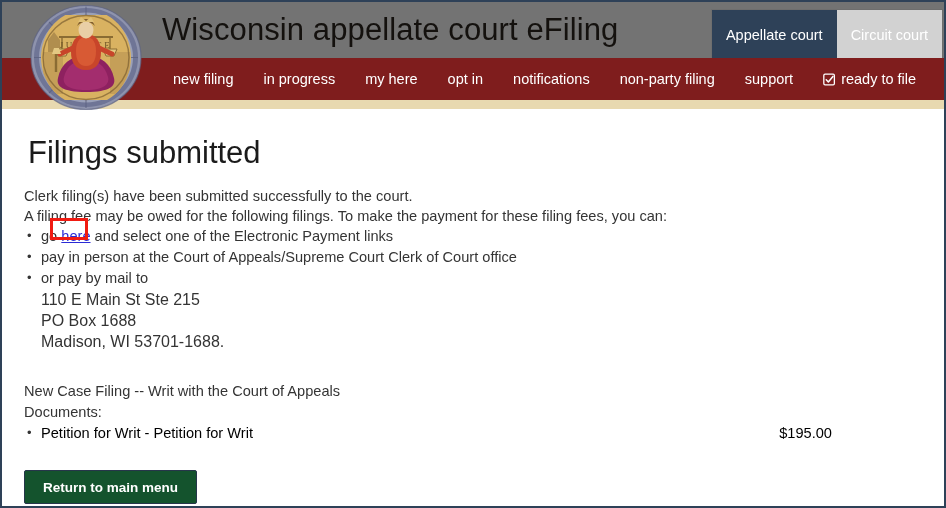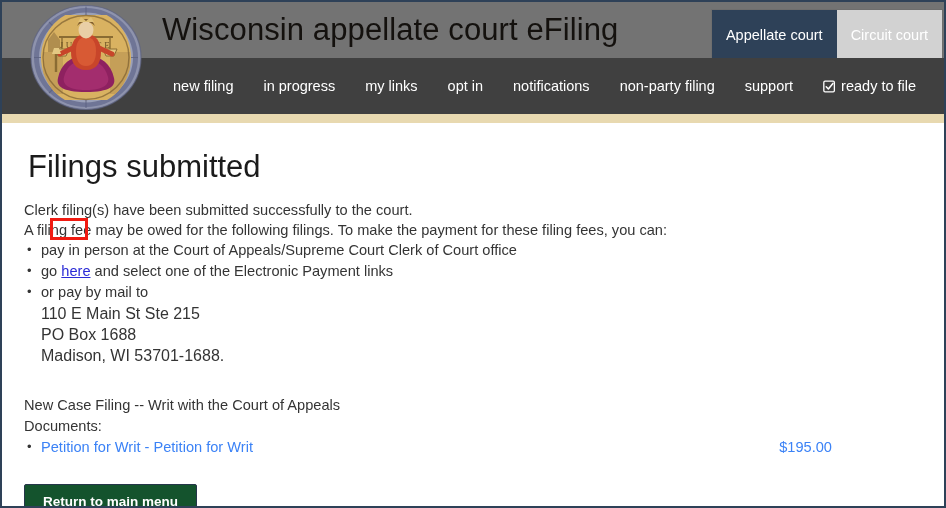--- a/index.html
+++ b/index.html
@@ -63,22 +63,22 @@
     white-space: nowrap;
     cursor: pointer;
     user-select: none;
   }
   .court-btn.active { background: #2e4158; }
   .court-btn.inactive { background: #d2d2d2; }
 
   
   .navbar {
     position: relative;
-    height: 56px;
-    background: #404040;
+    height: 42px;
+    background: #7f1d1d;
     display: flex;
     align-items: center;
   }
   .nav-items {
     display: flex;
     align-items: center;
     margin-left: 156px;
     gap: 0px;
   }
   .nav-item {
@@ -187,21 +187,21 @@
     font-size: 14.6px;
     line-height: 21px;
     color: #343434;
   }
   .doc-row {
     display: flex;
     align-items: baseline;
     width: 808px;
     font-size: 14.6px;
     line-height: 21px;
-    color: #3b82f6;
+    color: #000000;
     position: relative;
     padding-left: 17px;
     box-sizing: border-box;
   }
   .doc-row::before {
     content: "\2022";
     position: absolute;
     left: 3px;
     top: -1px;
     font-size: 13px;
@@ -243,21 +243,21 @@
 
   <div class="navbar">
     <div class="nav-items">
       <div class="nav-item">
         <span>new filing</span>
       </div>
       <div class="nav-item">
         <span>in progress</span>
       </div>
       <div class="nav-item">
-        <span>my links</span>
+        <span>my here</span>
       </div>
       <div class="nav-item">
         <span>opt in</span>
       </div>
       <div class="nav-item">
         <span>notifications</span>
       </div>
       <div class="nav-item">
         <span>non-party filing</span>
       </div>
@@ -341,23 +341,23 @@
 
   <div class="main">
 
     <h1 class="page-title">Filings submitted</h1>
 
     <p class="para">Clerk filing(s) have been submitted successfully to the court.</p>
 
     <p class="para">A filing fee may be owed for the following filings. To make the payment for these filing fees, you can:</p>
 
     <ul class="bullets">
-      <li>pay in person at the Court of Appeals/Supreme Court Clerk of Court office</li>
       <li><span>go </span><a class="inline-link" href="#">here</a><span> and select one of the Electronic Payment links</span>
       </li>
+      <li>pay in person at the Court of Appeals/Supreme Court Clerk of Court office</li>
       <li>or pay by mail to</li>
     </ul>
 
     <div class="addr-line">110 E Main St Ste 215</div>
     <div class="addr-line">PO Box 1688</div>
     <div class="addr-line">Madison, WI 53701-1688.</div>
 
     <div class="filing-block">
       <div class="filing-head">New Case Filing -- Writ with the Court of Appeals</div>
       <div class="filing-head">Documents:</div>

